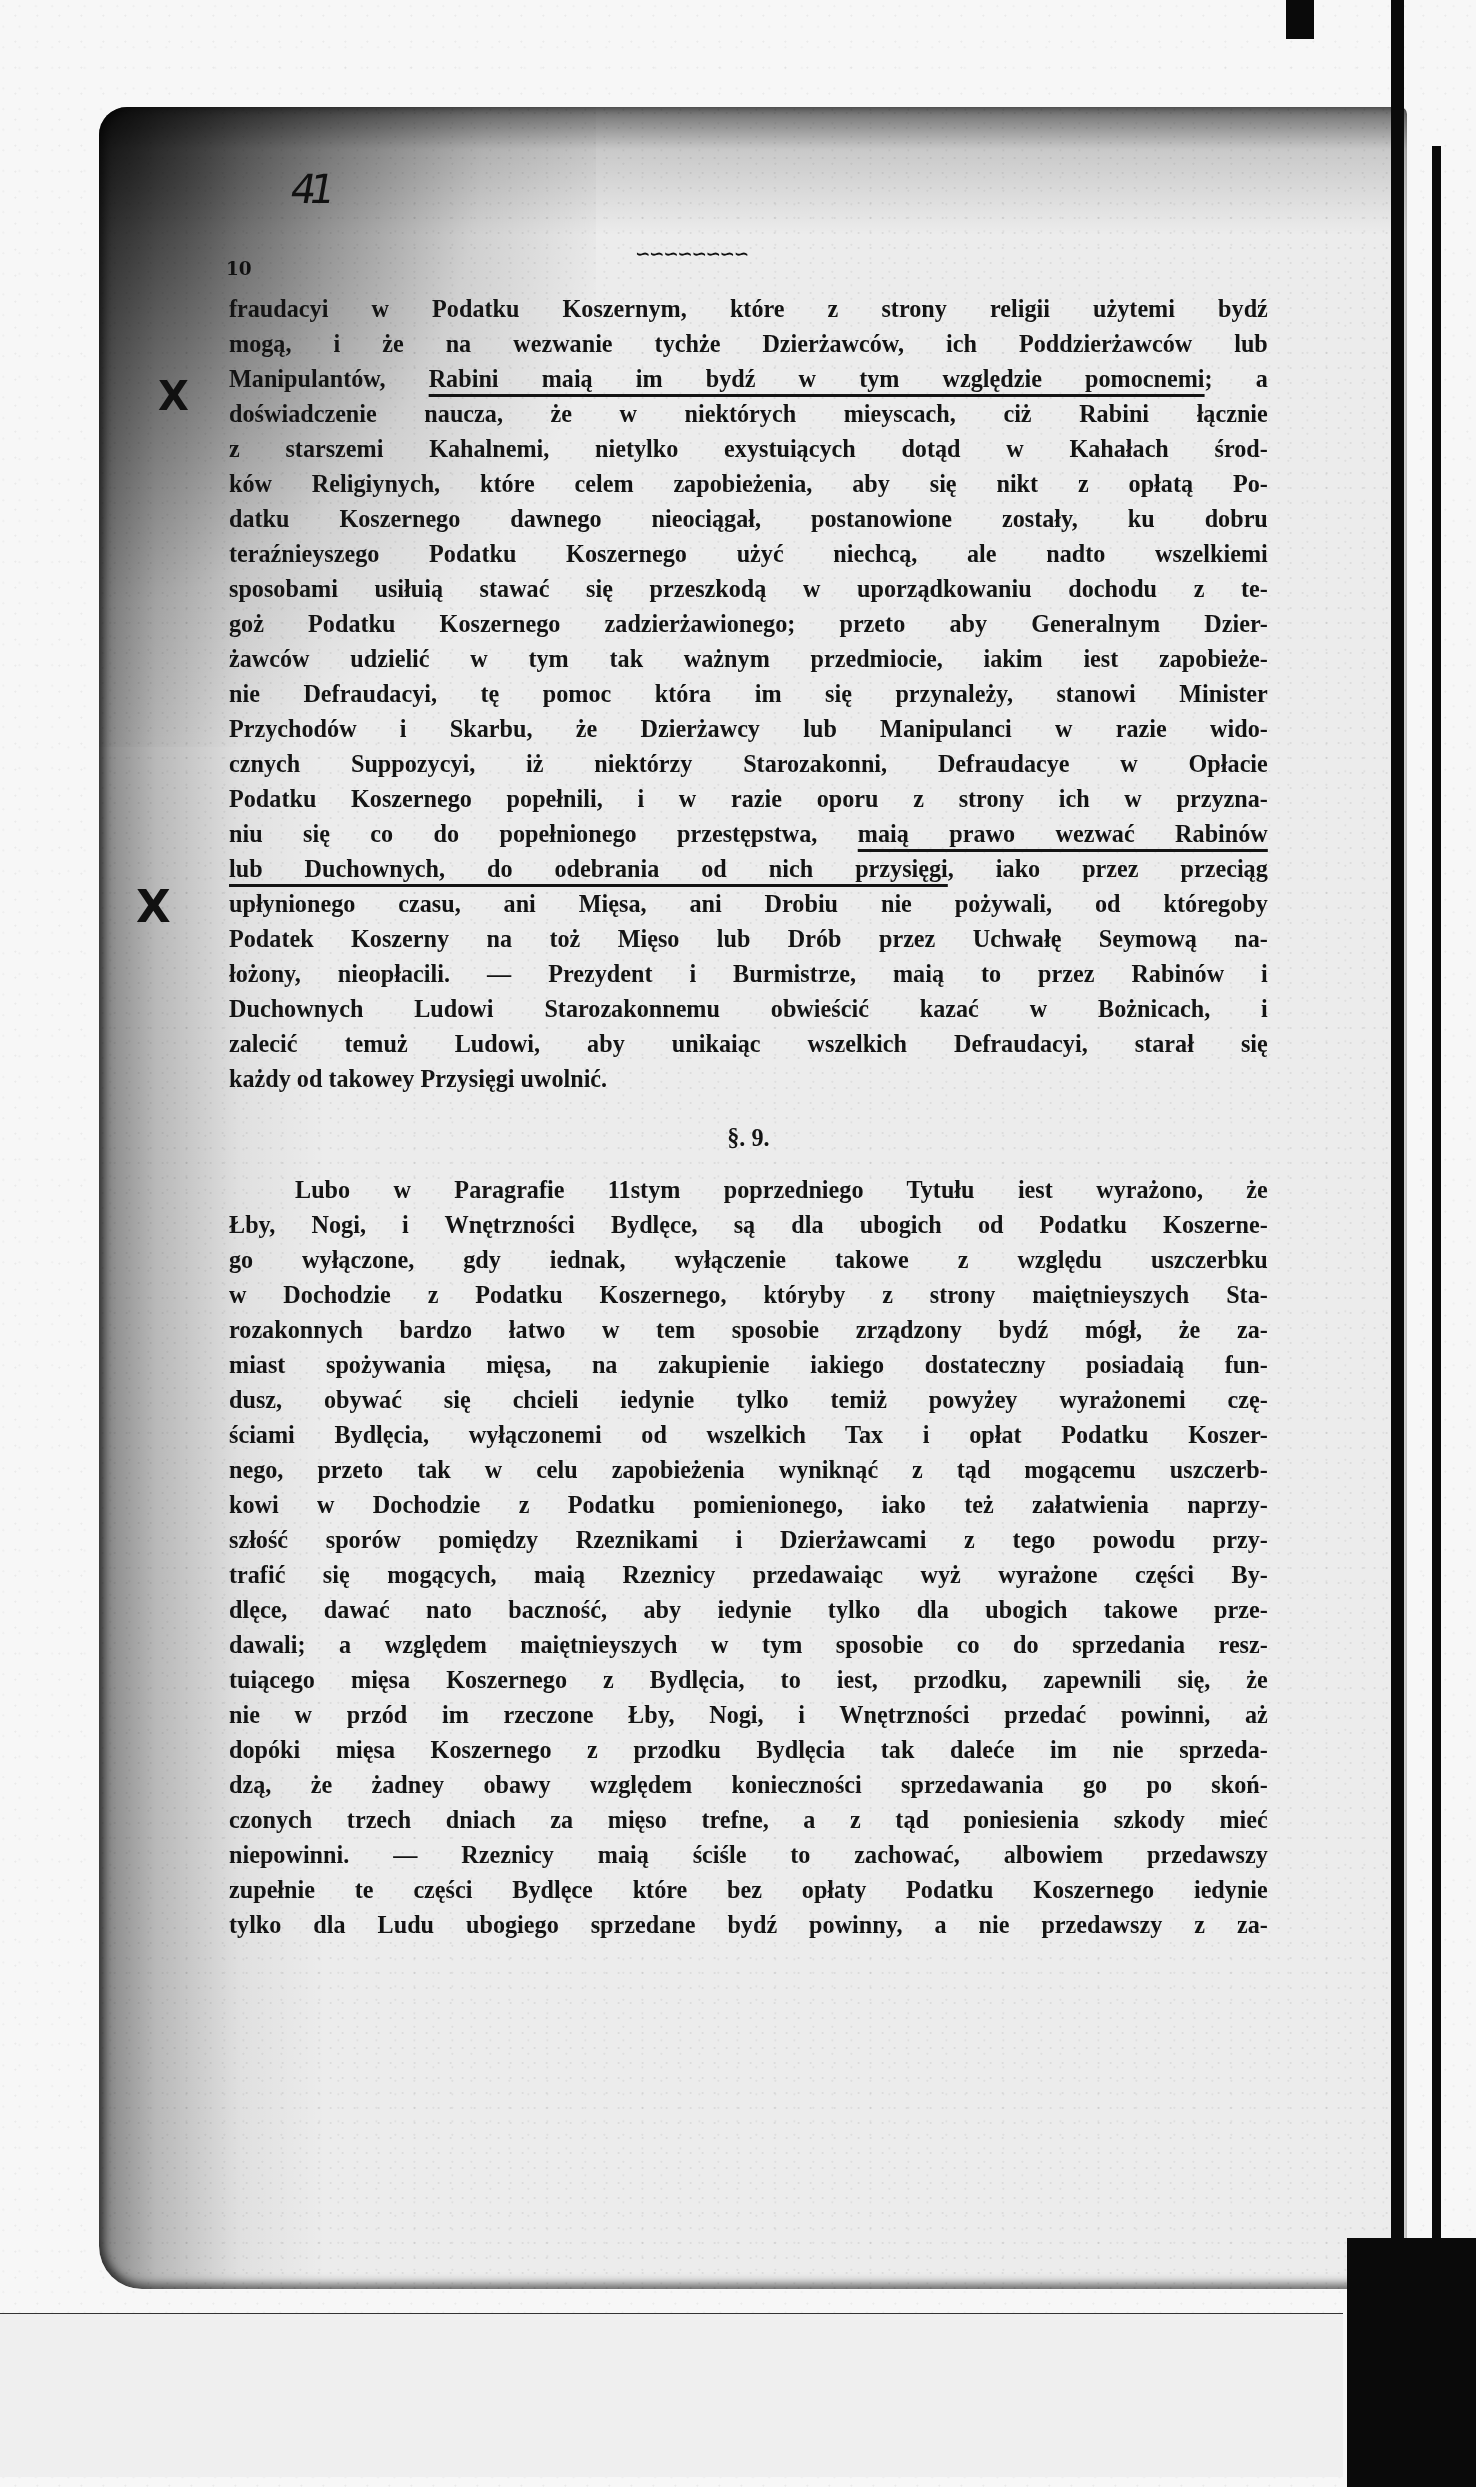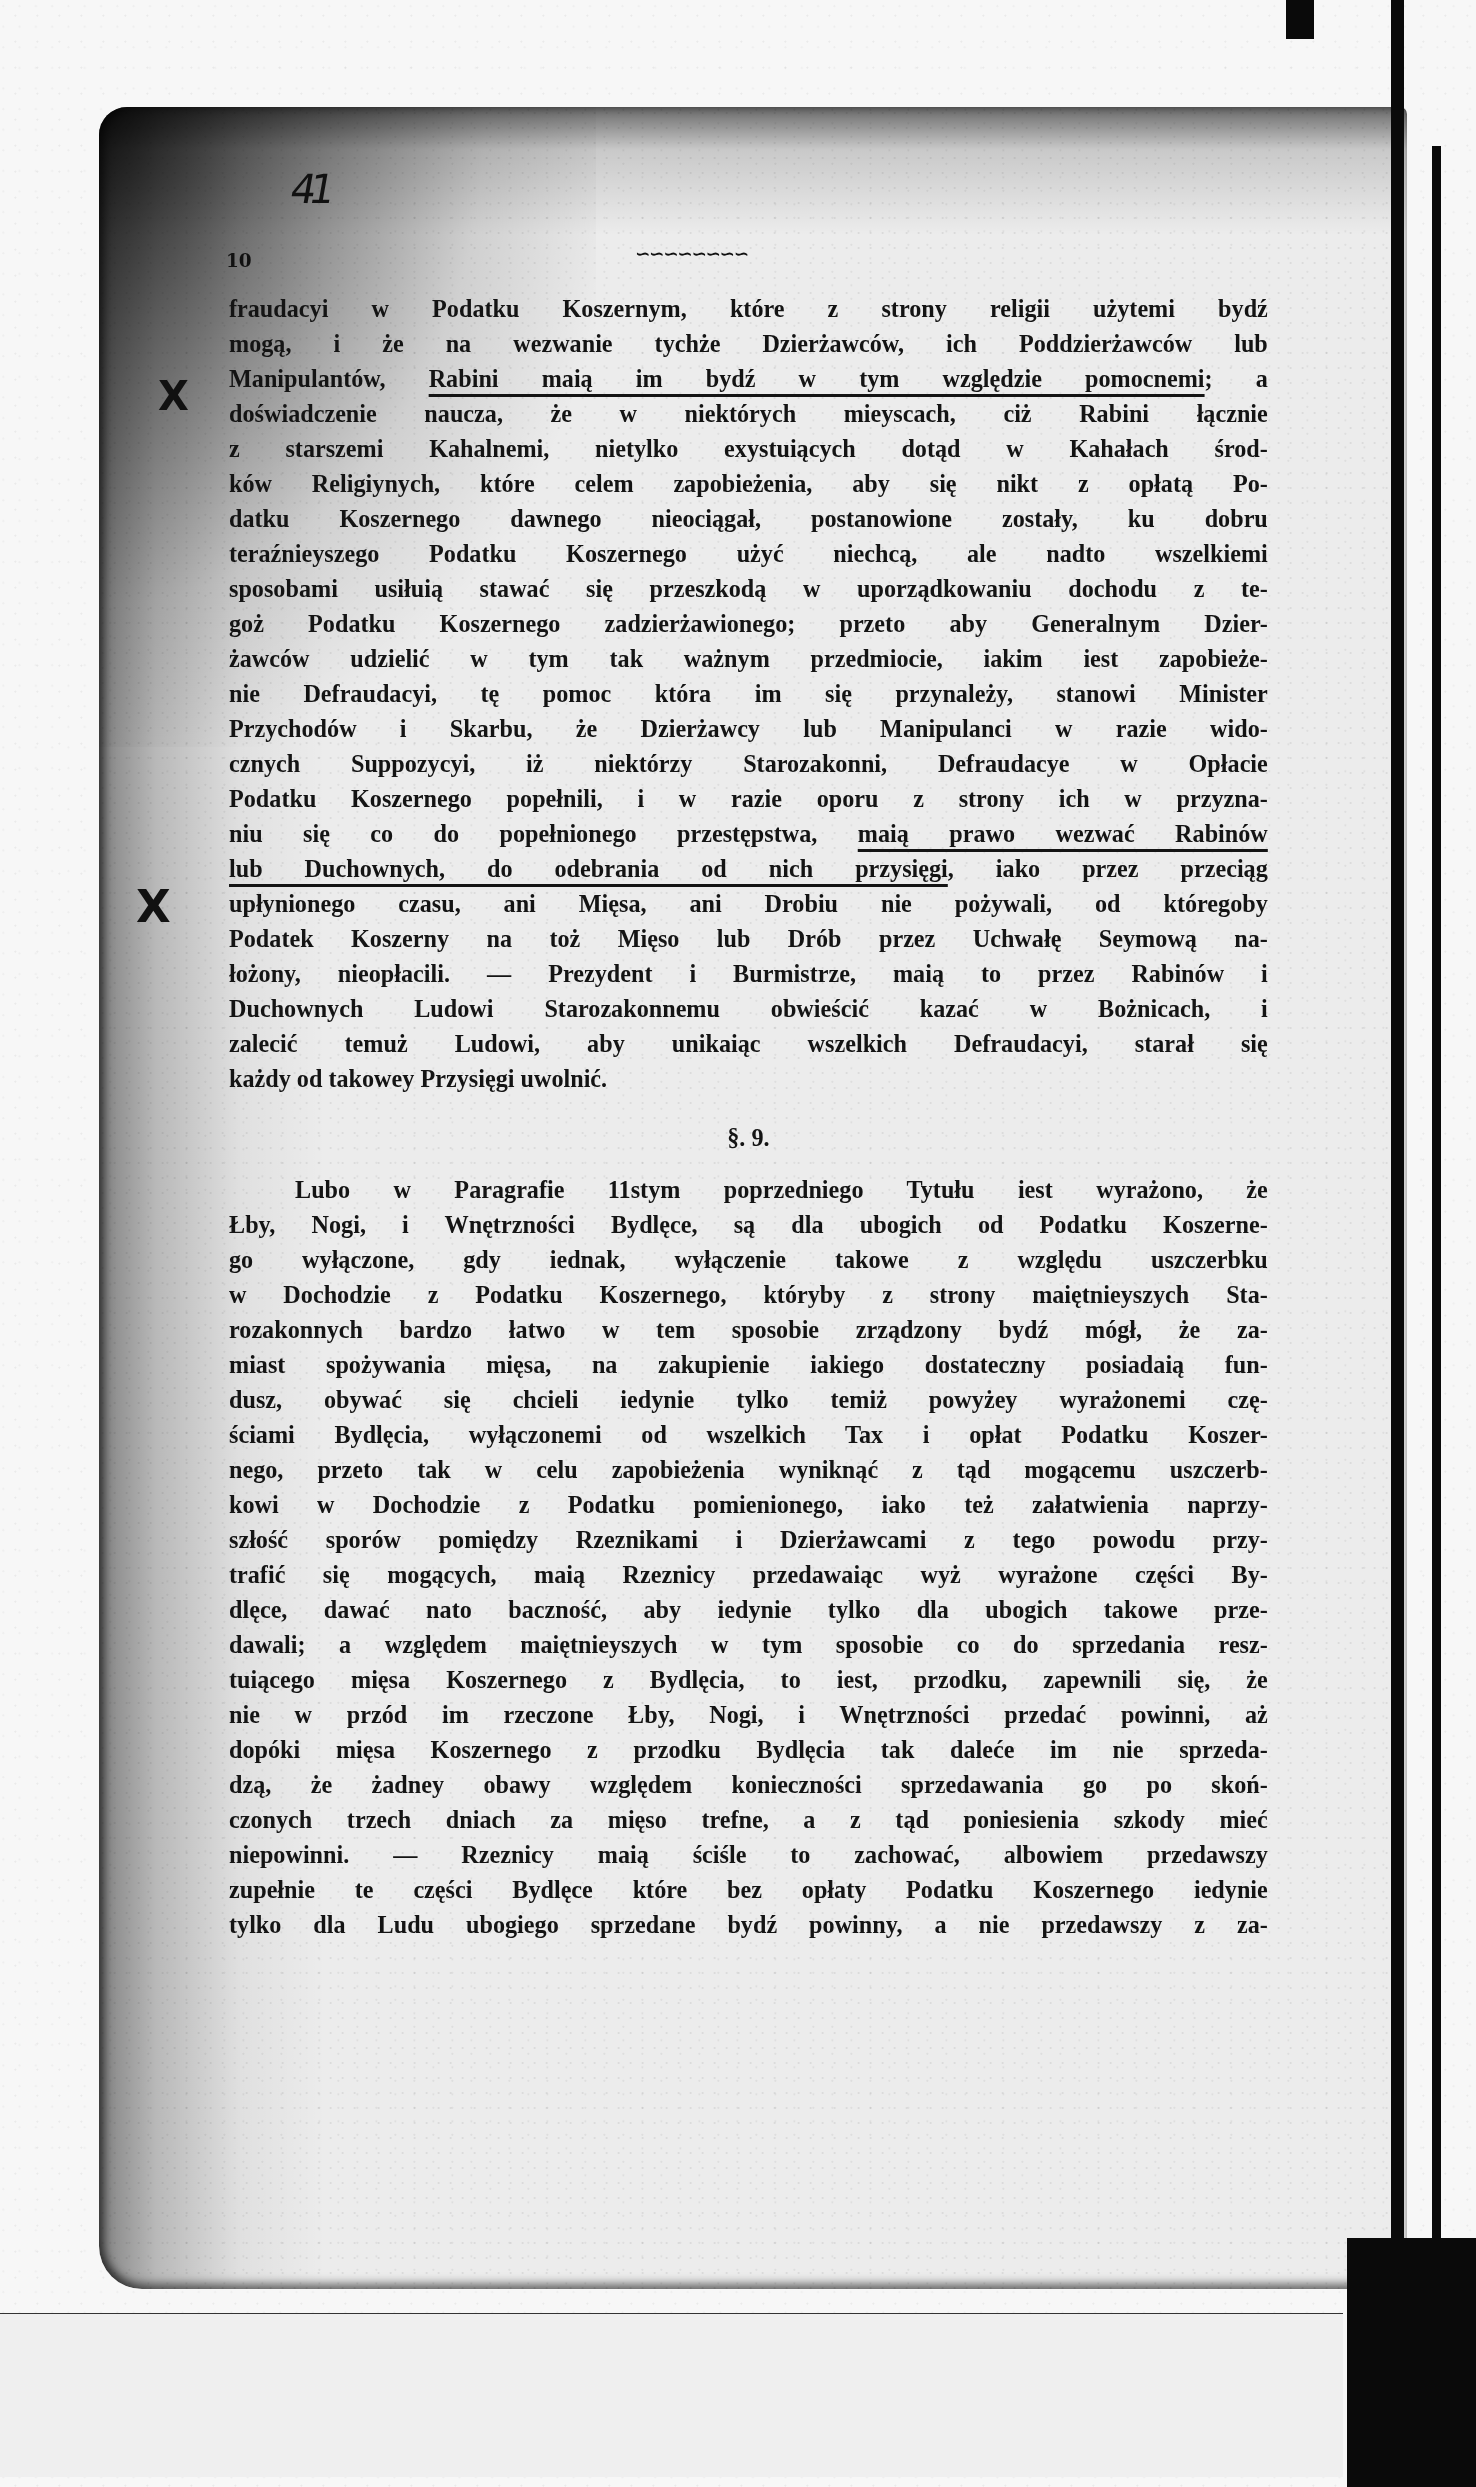--- a/index.html
+++ b/index.html
@@ -43,21 +43,21 @@
     .gutter-right-block {
       position: absolute; left: 1347px; top: 2238px; width: 130px; height: 249px; background: #0a0a0a;
     }
     .gutter-top-block {
       position: absolute; left: 1286px; top: 0; width: 28px; height: 39px; background: #0a0a0a;
     }
     .header-row {
       position: absolute; left: 226px; top: 242px; width: 1038px; height: 28px;
     }
     .page-number {
-      position: absolute; left: 0; top: 8px; font-size: 18.5px; font-weight: bold; color: #111;
+      position: absolute; left: 0; top: 16px; font-size: 18.5px; font-weight: bold; color: #111;
     }
     .ornament {
       position: absolute; left: 409px; top: 1.4px; font-size: 18.5px; letter-spacing: -1.4px; color: #111; font-weight: bold;
     }
     .handwritten-folio {
       position: absolute; left: 291px; top: 166px; font-size: 40px; font-family: "DejaVu Sans", sans-serif;
       transform: skewX(-10deg); color: #111; letter-spacing: -7px;
     }
     .text-block {
       position: absolute; left: 229px; top: 291px; width: 1039px;

